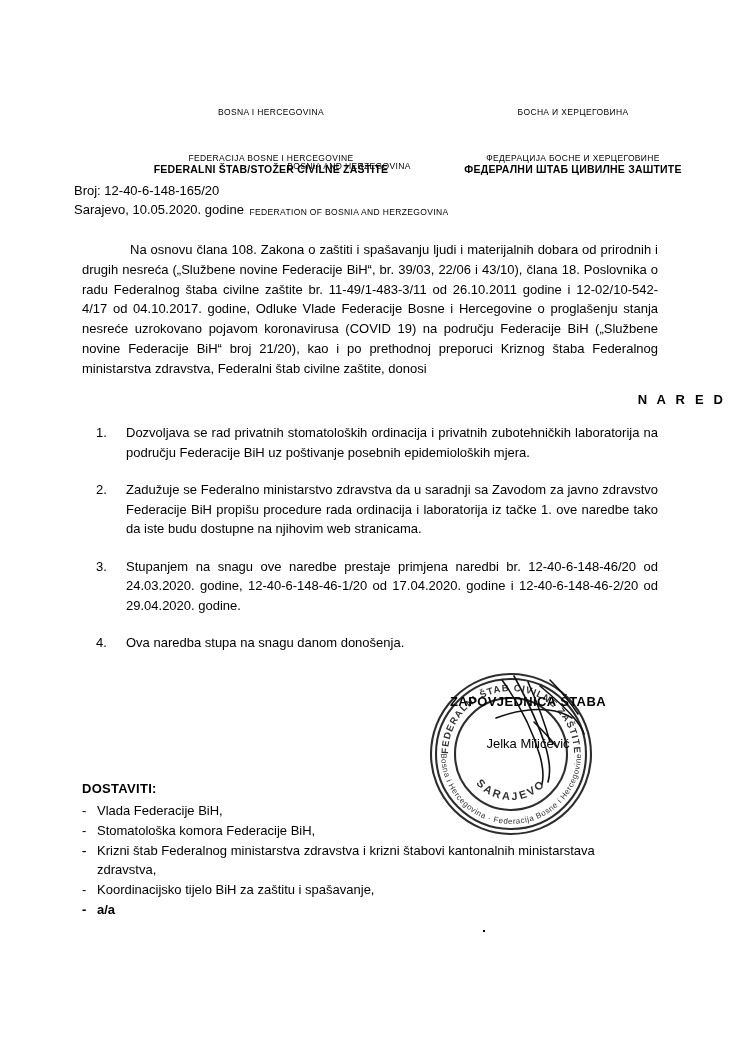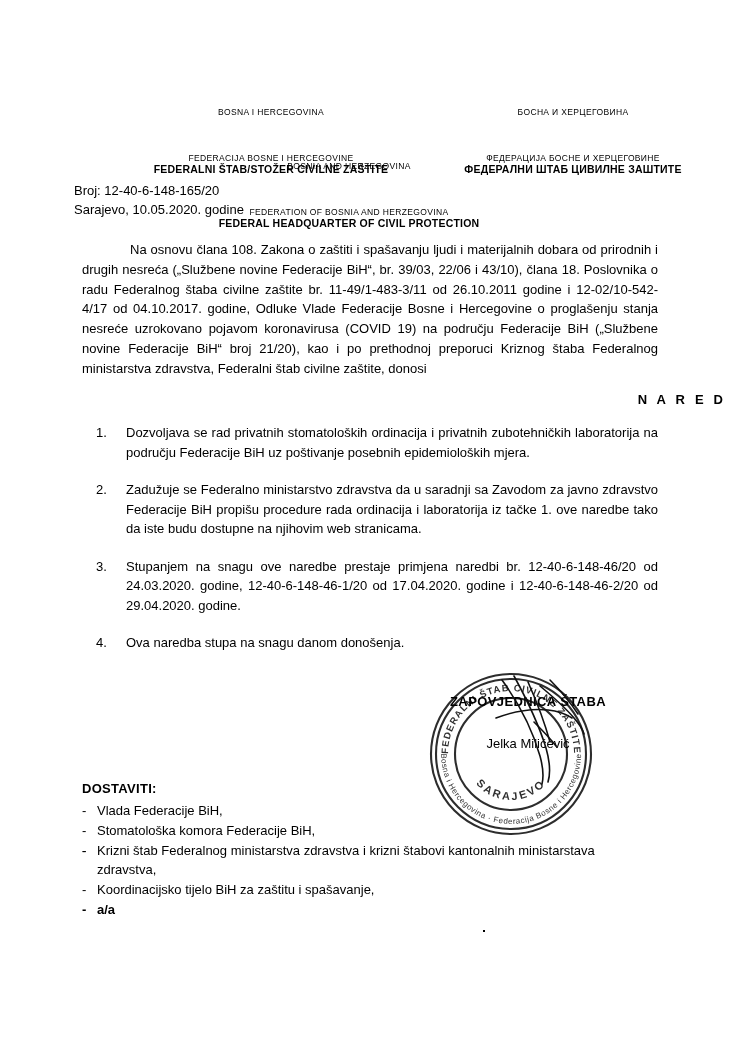--- a/index.html
+++ b/index.html
@@ -216,21 +216,20 @@
       <div class="lh-block lh-right">
         <div class="lh-line1">БОСНА И ХЕРЦЕГОВИНА</div>
         <div class="lh-line2">ФЕДЕРАЦИЈА БОСНЕ И ХЕРЦЕГОВИНЕ</div>
         <div class="lh-line3">ФЕДЕРАЛНИ ШТАБ ЦИВИЛНЕ ЗАШТИТЕ</div>
       </div>
     </div>
     <div class="lh-center-wrap">
       <div class="lh-block lh-center">
         <div class="lh-line1">BOSNIA AND HERZEGOVINA</div>
         <div class="lh-line2">FEDERATION OF BOSNIA AND HERZEGOVINA</div>
-        <div class="lh-line3">FEDERAL HEADQUARTER OF CIVIL PROTECTION</div>
       </div>
     </div>
   </div>
 
   <div class="refblock">
     <div>Broj: 12-40-6-148-165/20</div>
     <div>Sarajevo, 10.05.2020. godine</div>
   </div>
 
   <div class="preamble">Na osnovu člana 108. Zakona o  zaštiti i spašavanju ljudi i materijalnih dobara od prirodnih i drugih nesreća („Službene novine Federacije BiH“, br. 39/03, 22/06 i 43/10), člana 18. Poslovnika o radu Federalnog štaba civilne zaštite br. 11-49/1-483-3/11 od 26.10.2011 godine i 12-02/10-542-4/17 od 04.10.2017. godine, Odluke Vlade Federacije Bosne i Hercegovine o proglašenju stanja nesreće uzrokovano pojavom koronavirusa (COVID 19) na području Federacije BiH („Službene novine Federacije BiH“ broj 21/20), kao i po prethodnoj preporuci Kriznog štaba Federalnog ministarstva zdravstva, Federalni štab civilne zaštite,  donosi</div>

